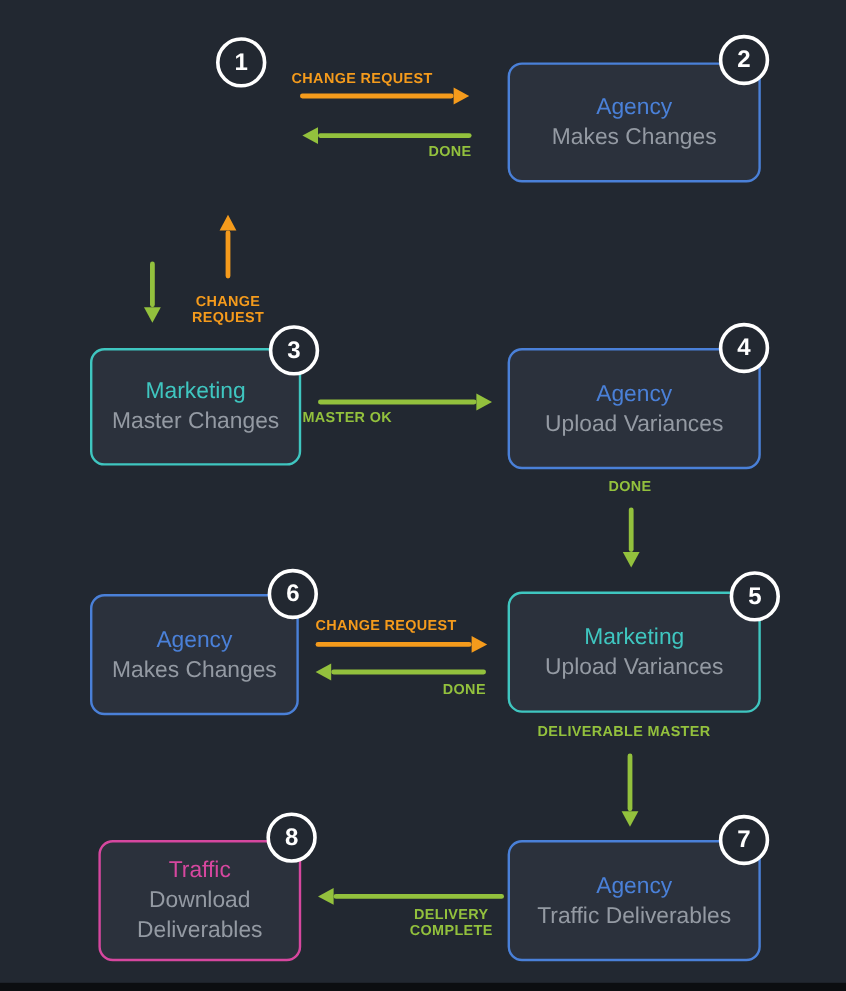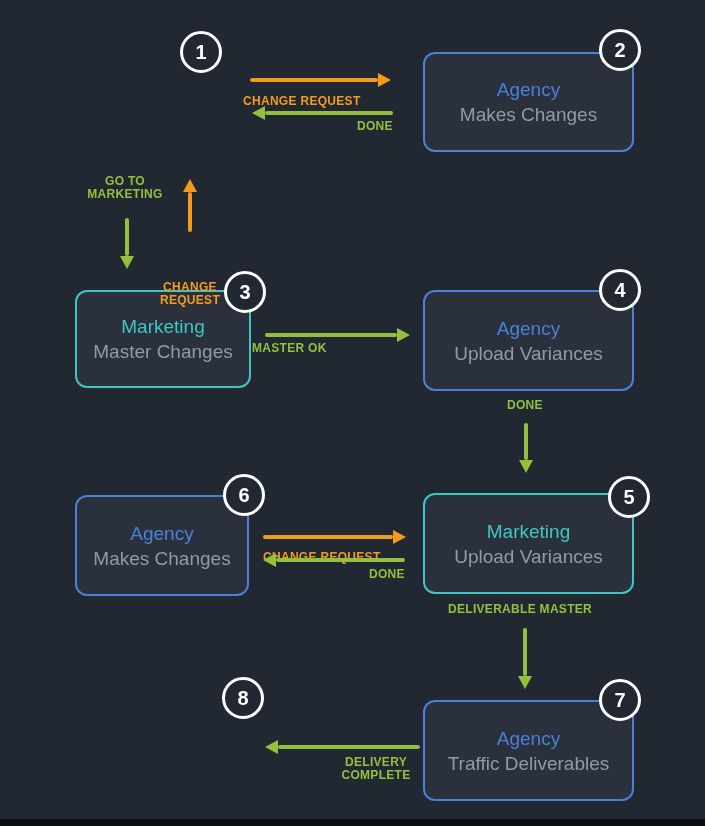--- a/index.html
+++ b/index.html
@@ -69,21 +69,21 @@
   .a7{left:263px;top:535px;width:130px;} .h7{left:393px;top:530px;}
   .a8{left:276px;top:558px;width:129px;} .h8{left:263px;top:553px;}
   .a9{left:523px;top:628px;height:48px;} .h9{left:518px;top:676px;}
   .a10{left:278px;top:745px;width:142px;} .h10{left:265px;top:740px;}
 
   
   .alabel{
     position:absolute;z-index:2;font-size:12px;font-weight:700;
     line-height:13px;letter-spacing:.3px;white-space:pre-line;
   }
-  .alabel.orange{color:var(--orange,#f59b1c);margin-top:36px;} .alabel.green{color:var(--green,#93c13d);}
+  .alabel.orange{color:var(--orange,#f59b1c);} .alabel.green{color:var(--green,#93c13d);}
   .tc{text-align:center;}
   .la1{left:243px;top:59px;}
   .la2{left:357px;top:120px;}
   .la3{left:75px;top:175px;width:100px;}
   .la4{left:140px;top:245px;width:100px;}
   .la5{left:252px;top:342px;}
   .la6{left:507px;top:399px;}
   .la7{left:263px;top:515px;}
   .la8{left:369px;top:568px;}
   .la9{left:448px;top:603px;}
@@ -113,42 +113,45 @@
     <div class="subtitle">Upload Variances</div>
   </div>
   <div class="node accent-blue n6">
     <div class="title">Agency</div>
     <div class="subtitle">Makes Changes</div>
   </div>
   <div class="node accent-blue n7">
     <div class="title">Agency</div>
     <div class="subtitle">Traffic Deliverables</div>
   </div>
+  <div class="node accent-pink n8">
+    <div class="title">Traffic</div>
+    <div class="subtitle">Download
+Deliverables</div>
+  </div>
 
   <div class="badge b1">1</div>
   <div class="badge b2">2</div>
   <div class="badge b3">3</div>
   <div class="badge b4">4</div>
   <div class="badge b5">5</div>
   <div class="badge b6">6</div>
   <div class="badge b7">7</div>
   <div class="badge b8">8</div>
 
   <div class="shaft h orange a1"></div>
   <div class="head right orange h1"></div>
   <div class="alabel orange la1">CHANGE REQUEST</div>
 
   <div class="shaft h green a2"></div>
   <div class="head left green h2"></div>
   <div class="alabel green la2">DONE</div>
 
   <div class="shaft v green a3"></div>
   <div class="head down green h3"></div>
-  <div class="alabel green tc la3">GO TO
-MARKETING</div>
 
   <div class="shaft v orange a4"></div>
   <div class="head up orange h4"></div>
   <div class="alabel orange tc la4">CHANGE
 REQUEST</div>
 
   <div class="shaft h green a5"></div>
   <div class="head right green h5"></div>
   <div class="alabel green la5">MASTER OK</div>
 

